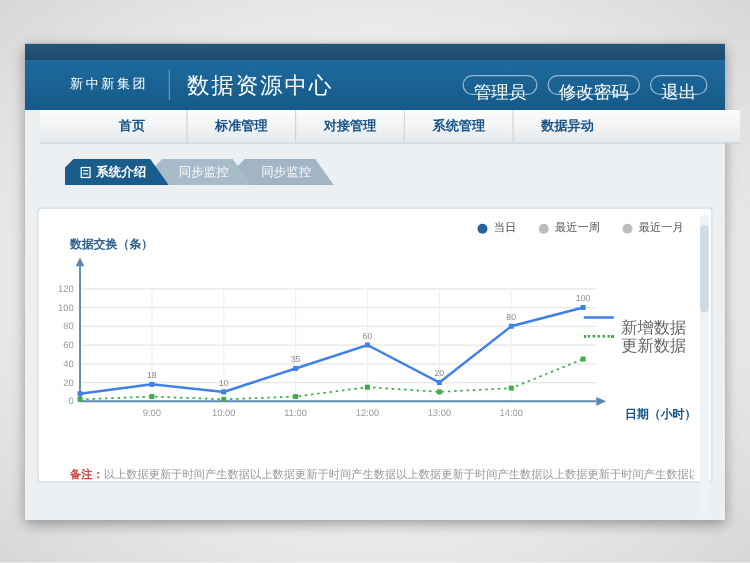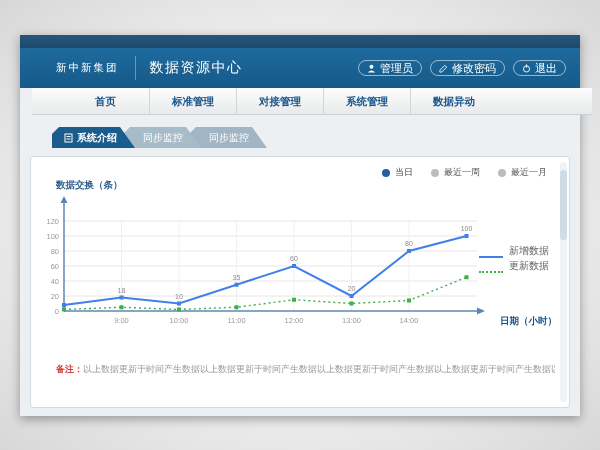--- a/index.html
+++ b/index.html
@@ -12,56 +12,56 @@
 
   .top-strip { position:absolute; left:0; top:0; width:100%; height:13px;
     background:linear-gradient(#26567a,#1d4a6c); }
 
   .header { position:absolute; left:0; top:13px; width:100%; height:40px;
     background:linear-gradient(#1e6a9e,#155a88); display:flex; align-items:center; }
   .logo { margin-left:36px; color:#fff; text-align:center; line-height:1.05; }
   .logo-main { font-size:15px; font-weight:bold; font-style:italic; letter-spacing:.5px; display:block; }
   .logo-sub { font-size:10.5px; font-weight:normal; letter-spacing:2px; display:block; }
   .header-divider { width:1px; height:24px; background:rgba(255,255,255,.35); margin:0 14px 0 16px; }
-  .page-title { color:#fff; font-size:14px; letter-spacing:1.5px; }
+  .page-title { color:#fff; font-size:18px; letter-spacing:1.5px; }
   .user-menu { margin-left:auto; margin-right:14px; display:flex; gap:8px; }
   .pill { display:inline-flex; align-items:center; gap:4px; height:16px; padding:0 8px;
-    border:1px solid rgba(255,255,255,.55); border-radius:9px; color:#fff; font-size:11px; cursor:pointer; }
+    border:1px solid rgba(255,255,255,.55); border-radius:9px; color:#fff; font-size:14px; cursor:pointer;flex-direction:column; }
   .pill svg { display:block; }
 
   .main-nav { position:absolute; left:12px; top:53px; width:100%; height:27px;
     background:linear-gradient(#fdfdfd,#e7e9ea); border-bottom:1px solid #ccd3d8;
     display:flex; align-items:center; padding-left:30px; }
   .nav-item { width:87px; text-align:center; font-size:10.5px; font-weight:bold; color:#17548a;
     line-height:26px; cursor:pointer; position:relative; }
   .nav-item + .nav-item { border-left:1px solid #d2d6d9; }
 
   .tabs { position:absolute; left:18px; top:92px; height:30px; display:flex;padding-left:14px; }
   .tab { height:21px; padding:0 18px 0 12px; margin-right:-12px; color:#fff; font-size:10px;
     display:flex; align-items:center; gap:4px; cursor:pointer;
     clip-path:polygon(0 100%, 0 7px, 7px 0, calc(100% - 15px) 0, 100% 100%); }
   .tab.active { background:#1a5c8c; font-weight:bold; z-index:3; position:relative; }
   .tab.inactive1 { background:#a8bbc9; z-index:2; position:relative; padding-left:20px; }
   .tab.inactive2 { background:#a2b5c4; z-index:1; position:relative; padding-left:20px; }
 
-  .panel { position:absolute; left:10px; right:10px; top:121px; height:252px;
+  .panel { position:absolute; left:10px; right:10px; top:131px; height:220px;
     background:#fff; border:1px solid #d3dbe1; border-radius:3px;padding-left:45px; }
 
   .radios { position:absolute; top:9px; right:22px; display:flex; gap:18px; }
   .radio { display:flex; align-items:center; gap:5px; font-size:9px; color:#555; cursor:pointer; }
   .radio .dot { width:8px; height:8px; border-radius:50%; background:#b9bdc0; }
   .radio.selected .dot { background:#2a5f9f; }
   .radio.selected { color:#444; }
 
   .y-axis-label { position:absolute; left:25px; top:22px; font-size:9.5px; font-weight:bold; color:#31618c; }
   #chart-svg { position:absolute; left:0; top:36px; }
   .x-axis-label { position:absolute; right:12px; top:158px; font-size:9.5px; font-weight:bold; color:#17548a; }
 
   .legend { position:absolute; right:20px; top:86px; }
-  .legend-item { display:flex; align-items:flex-end; gap:6px; font-size:10px; color:#666; height:15px; }
+  .legend-item { display:flex; align-items:flex-start; gap:6px; font-size:13px; color:#666; height:15px; }
   .sample { width:24px; height:0; border-top-width:2px; }
   .sample.blue { border-top-style:solid; border-top-color:#4080e8; }
   .sample.green { border-top-style:dotted; border-top-color:#3fae49; }
 
   .note { position:absolute; left:25px; right:14px; top:206px; font-size:9px;
     white-space:nowrap; overflow:hidden; color:#999; }
   .note-prefix { color:#d0433c; font-weight:bold; }
 
   .scrollbar { position:absolute; right:2px; top:5px; width:7px; height:240px;
     background:#eef3f7; border-radius:4px; }

